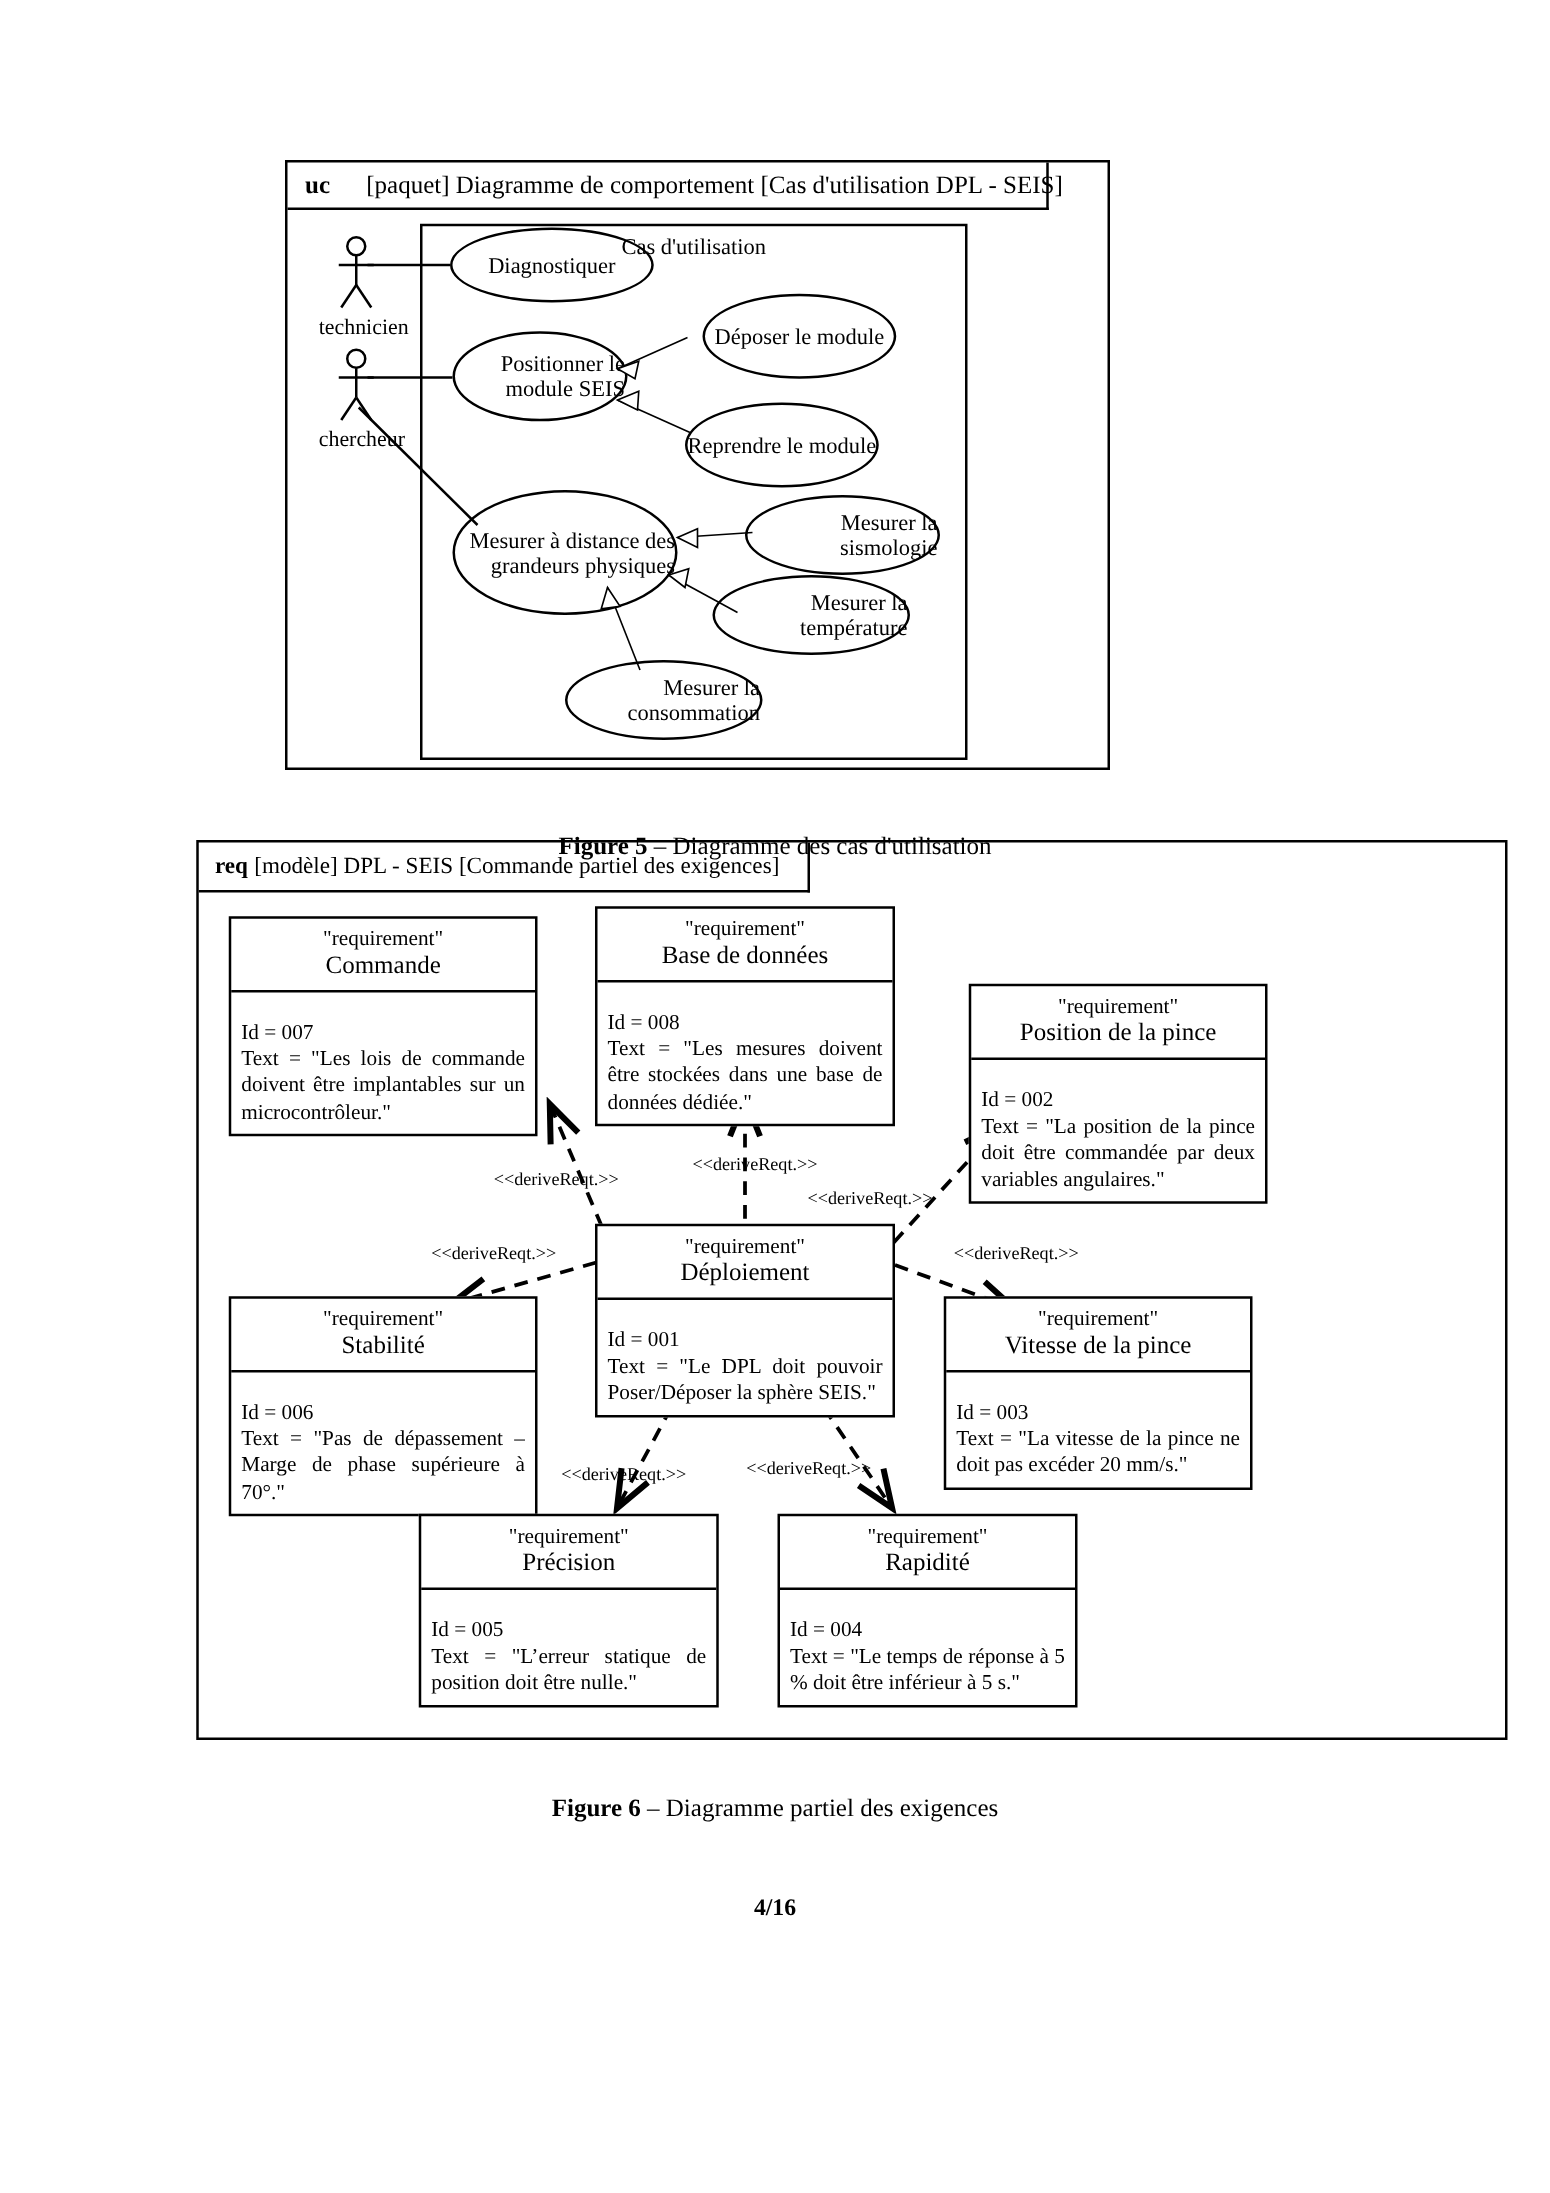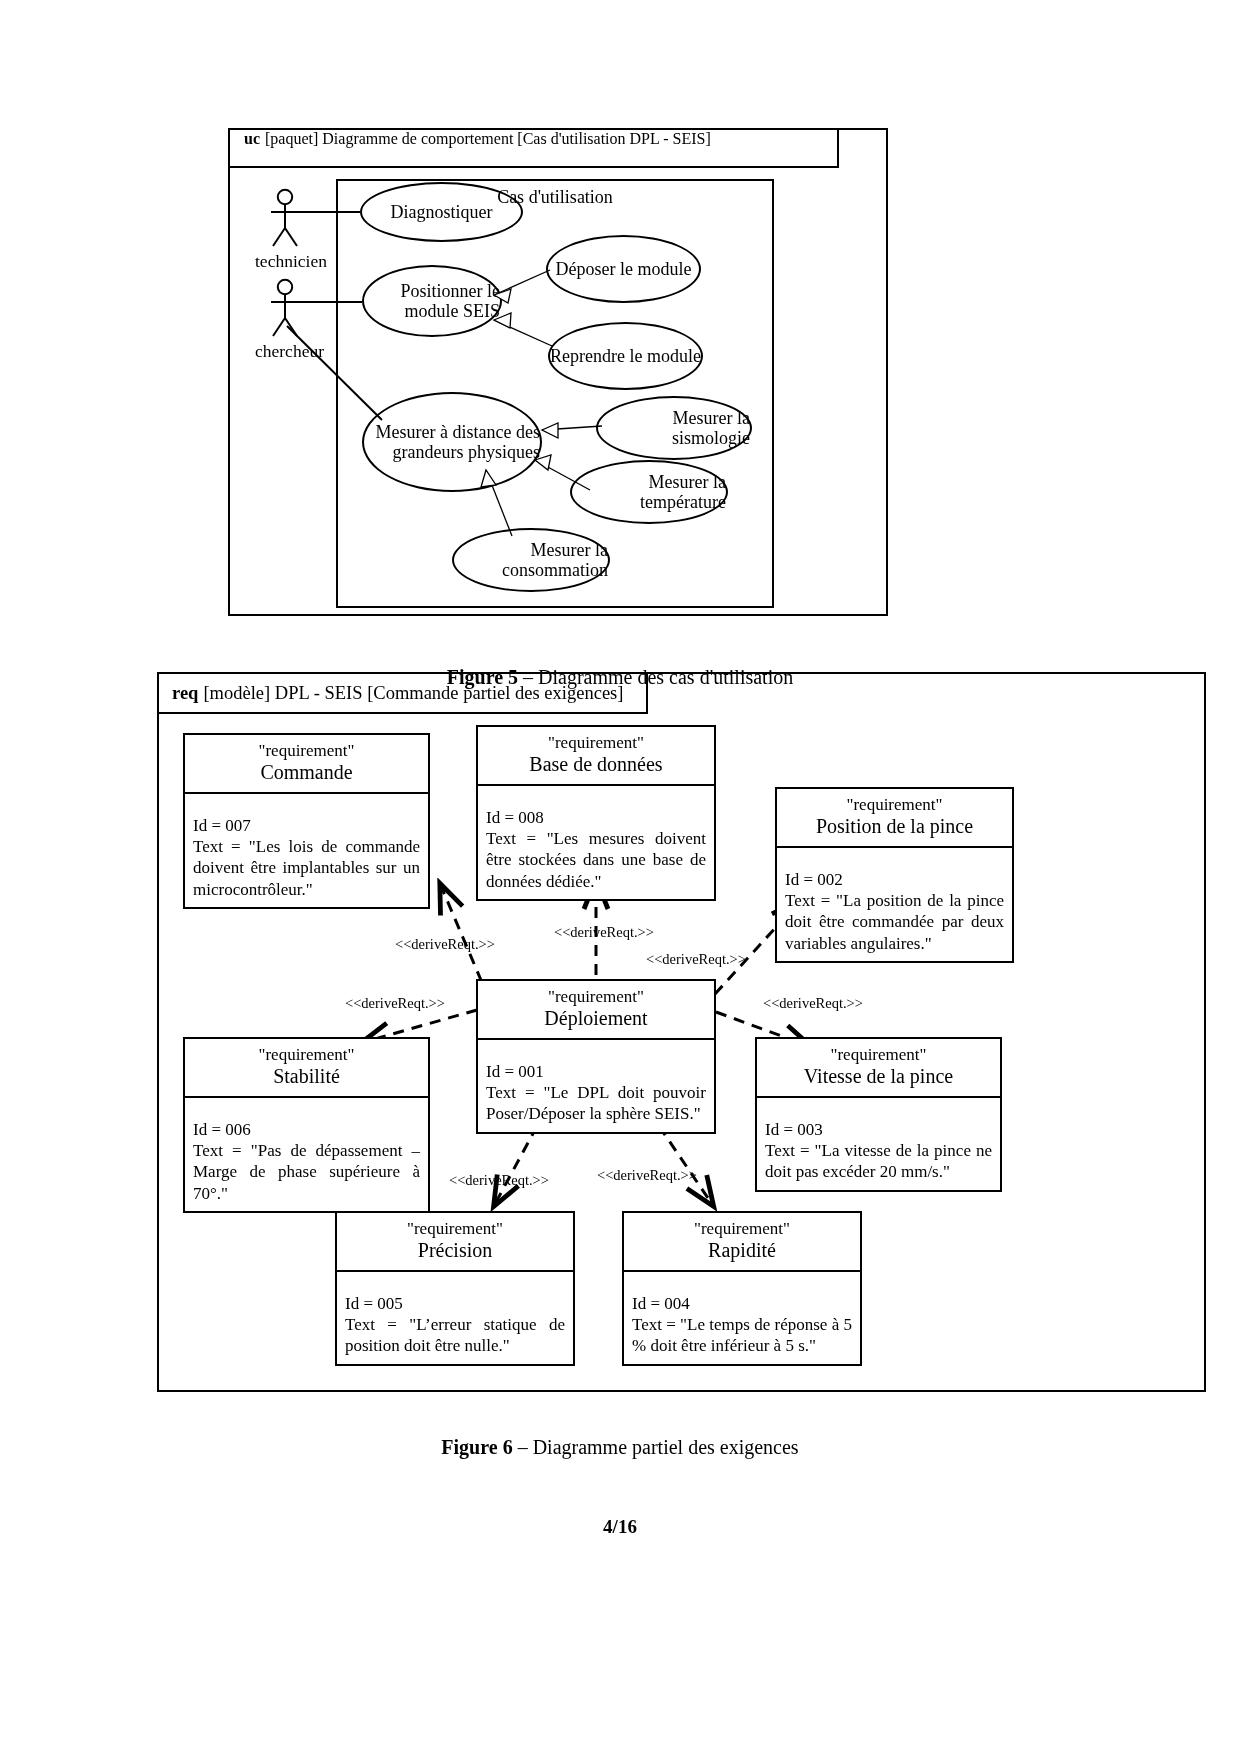--- a/index.html
+++ b/index.html
@@ -17,22 +17,22 @@
 
   
   #uc-frame{
     left:228px;top:128px;width:660px;height:488px;
     border:2px solid #000;box-sizing:border-box;
   }
   #uc-header{
     position:absolute;left:0;top:0;width:609px;height:38px;
     border-right:2px solid #000;border-bottom:2px solid #000;
     box-sizing:border-box;
-    display:flex;
-    padding-left:14px;font-size:16px;white-space:nowrap;
+    display:flex;align-items:center;
+    padding-left:14px;font-size:20px;white-space:nowrap;gap:24px;
   }
   #uc-header .kw{font-weight:bold;margin-right:5px;}
   #uc-system{
     position:absolute;left:106px;top:49px;width:438px;height:429px;
     border:2px solid #000;box-sizing:border-box;
   }
   #uc-system-label{
     position:absolute;left:0;top:6px;width:100%;
     text-align:center;font-size:18px;
   }
@@ -161,21 +161,21 @@
     </svg>
 
     <div class="uc" style="left:130px;top:52px;width:163px;height:60px;">
       <span>Diagnostiquer</span>
     </div>
 
     <div class="uc" style="left:132px;top:135px;width:140px;height:72px;">
       <span>Positionner le module SEIS</span>
     </div>
 
-    <div class="uc" style="left:316px;top:105px;width:155px;height:68px;">
+    <div class="uc" style="left:332px;top:105px;width:155px;height:68px;">
       <span>Déposer le module</span>
     </div>
 
     <div class="uc" style="left:318px;top:192px;width:155px;height:68px;">
       <span>Reprendre le module</span>
     </div>
 
     <div class="uc" style="left:132px;top:262px;width:180px;height:100px;">
       <span>Mesurer à distance des grandeurs physiques</span>
     </div>

